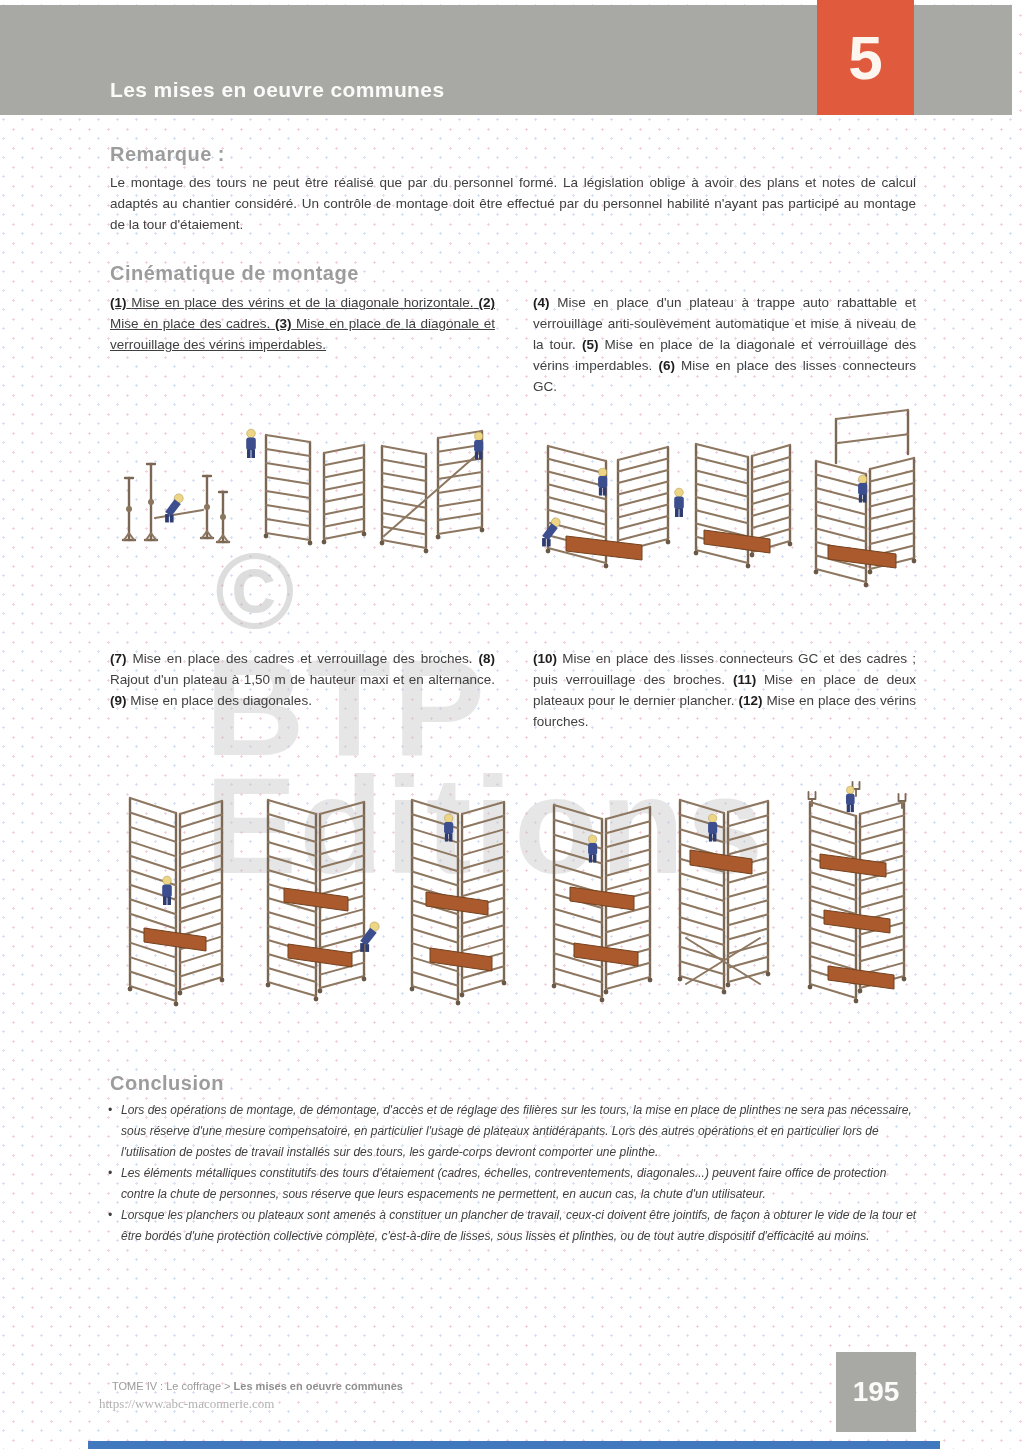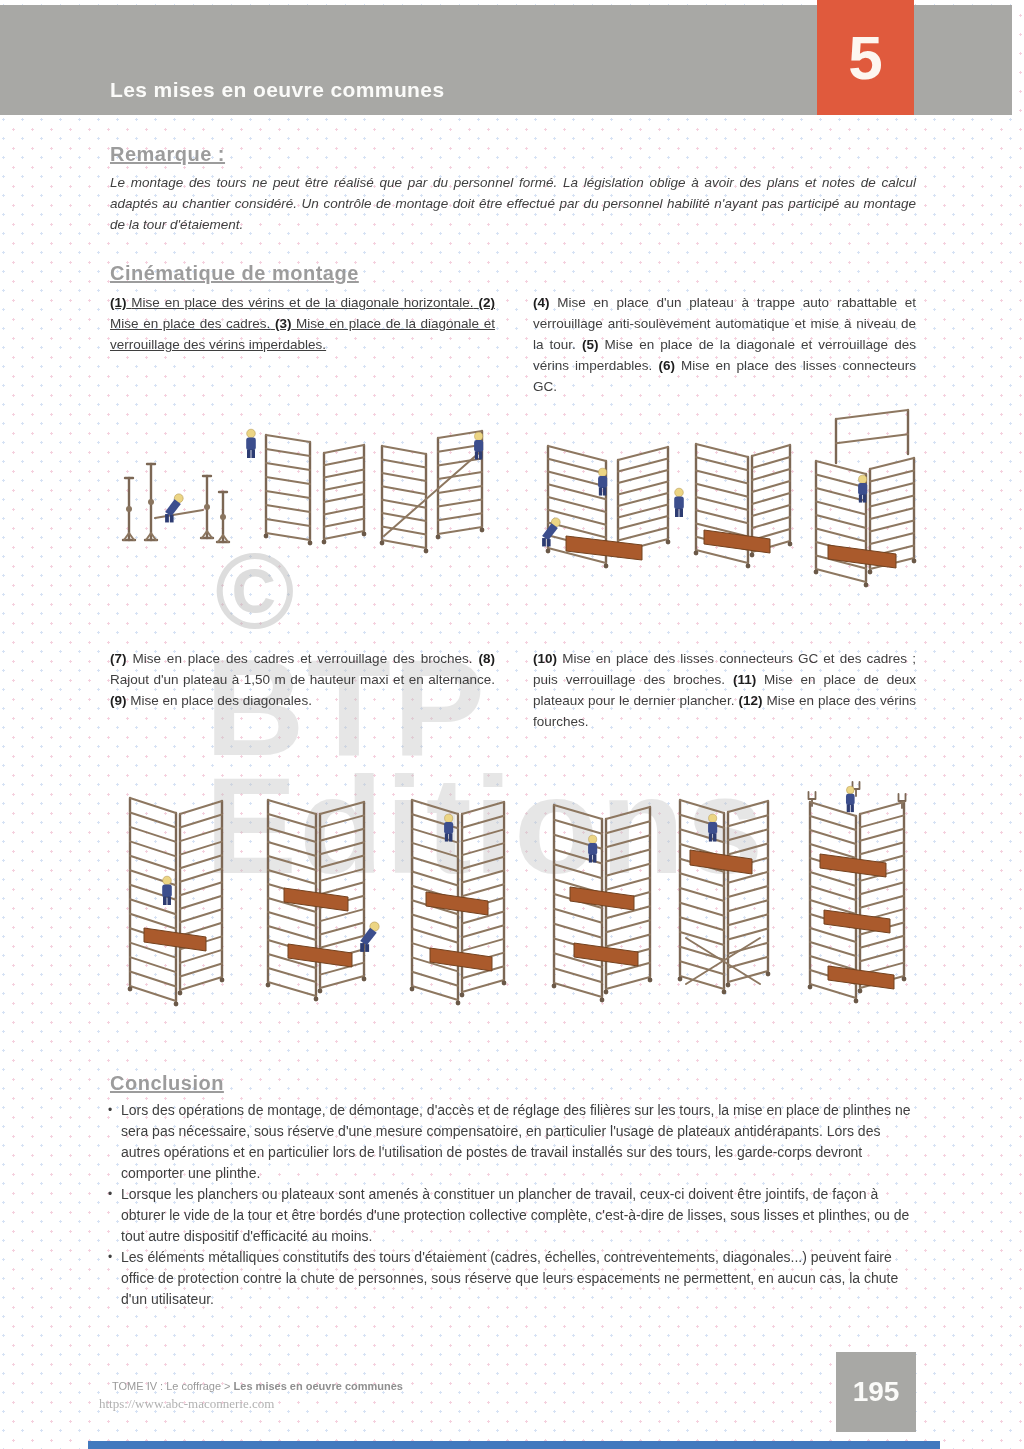--- a/index.html
+++ b/index.html
@@ -12,26 +12,26 @@
     background-size:19px 19px,19px 19px;
     background-position:4px 6px,13px 15px;
   }
   
   .headbar{position:absolute;left:0;top:5px;width:1012px;height:110px;background:#a8a8a5;z-index:3;}
   .headtitle{position:absolute;left:110px;bottom:13px;color:#fbfbf9;font-size:21px;font-weight:bold;letter-spacing:.4px;}
   .chapterbox{position:absolute;left:817px;top:0;width:97px;height:115px;background:#e05a3d;z-index:4;
     display:flex;align-items:center;justify-content:center;}
   .chapterbox span{color:#fdf6ef;font-size:62px;font-weight:bold;line-height:1;}
   
-  .shead{position:absolute;color:#9c9c9c;font-size:20px;font-weight:bold;letter-spacing:.5px;z-index:2;text-decoration:underline;}
+  .shead{position:absolute;color:#9c9c9c;font-size:20px;font-weight:bold;letter-spacing:.5px;z-index:2;}
   .para{position:absolute;color:#3f3f3f;font-size:13.5px;line-height:21px;text-align:justify;z-index:2;}
   .para b{color:#1e1e1e;}
   
   ul.bullets{position:absolute;left:108px;top:1100px;width:812px;margin:0;padding:0;list-style:none;z-index:2;}
-  ul.bullets li{position:relative;color:#3f3f3f;font-size:14px;line-height:21px;padding-left:13px;margin:0;}
+  ul.bullets li{position:relative;color:#3f3f3f;font-size:12px;line-height:21px;padding-left:13px;margin:0;font-style:italic;}
   ul.bullets li::before{content:"•";position:absolute;left:0;top:0;color:#3f3f3f;font-size:12px;}
   
   .wm-copy{position:absolute;left:215px;top:528px;font-size:108px;color:rgba(180,180,180,.45);z-index:1;font-weight:bold;}
   .wm-ed{position:absolute;left:205px;top:648px;z-index:1;color:rgba(195,195,195,.42);
     font-size:138px;font-weight:bold;line-height:118px;letter-spacing:2px;}
   
   .figures{position:absolute;inset:0;z-index:2;pointer-events:none;}
   .figpanel{position:absolute;}
   .figpanel svg{width:100%;height:100%;overflow:visible;display:block;}
   .post{stroke:#7c6754;stroke-width:2.4;stroke-linecap:round;fill:none;}
@@ -63,21 +63,21 @@
     <span>5</span>
   </div>
 
   <div class="wm-copy">©</div>
   <div class="wm-ed">
     <div>BTP</div>
     <div>Editions</div>
   </div>
 
   <div class="shead" style="left:110px;top:143px;">Remarque :</div>
-  <div class="para" style="left:110px;top:172px;width:806px;font-style:italic;">Le montage des tours ne peut être réalisé que par du personnel formé. La législation oblige à avoir des plans et notes de calcul adaptés au chantier considéré. Un contrôle de montage doit être effectué par du personnel habilité n'ayant pas participé au montage de la tour d'étaiement.</div>
+  <div class="para" style="left:110px;top:172px;width:806px;">Le montage des tours ne peut être réalisé que par du personnel formé. La législation oblige à avoir des plans et notes de calcul adaptés au chantier considéré. Un contrôle de montage doit être effectué par du personnel habilité n'ayant pas participé au montage de la tour d'étaiement.</div>
 
   <div class="shead" style="left:110px;top:262px;">Cinématique de montage</div>
   <div class="para" style="left:110px;top:292px;width:385px;text-decoration:underline;"><b>(1)</b> <span>Mise en place des vérins et de la diagonale horizontale.</span> <b>(2)</b> <span>Mise en place des cadres.</span> <b>(3)</b> <span>Mise en place de la diagonale et verrouillage des vérins imperdables.</span></div>
   <div class="para" style="left:533px;top:292px;width:383px;"><b>(4)</b> <span>Mise en place d'un plateau à trappe auto rabattable et verrouillage anti-soulèvement automatique et mise à niveau de la tour.</span> <b>(5)</b> <span>Mise en place de la diagonale et verrouillage des vérins imperdables.</span> <b>(6)</b> <span>Mise en place des lisses connecteurs GC.</span></div>
   <div class="para" style="left:110px;top:648px;width:385px;"><b>(7)</b> <span>Mise en place des cadres et verrouillage des broches.</span> <b>(8)</b> <span>Rajout d'un plateau à 1,50 m de hauteur maxi et en alternance.</span> <b>(9)</b> <span>Mise en place des diagonales.</span></div>
   <div class="para" style="left:533px;top:648px;width:383px;"><b>(10)</b> <span>Mise en place des lisses connecteurs GC et des cadres ; puis verrouillage des broches.</span> <b>(11)</b> <span>Mise en place de deux plateaux pour le dernier plancher.</span> <b>(12)</b> <span>Mise en place des vérins fourches.</span></div>
 
   <div class="figures" id="figures">
       <div class="figpanel" style="left: 115px; top: 450px; width: 120px; height: 105px;">
         <svg viewBox="0 0 120 105" xmlns="http://www.w3.org/2000/svg">
@@ -590,22 +590,22 @@
     <rect class="wleg" x="3" y="20.5" width="3.6" height="8.5"></rect>
     <rect class="wleg" x="7.4" y="20.5" width="3.6" height="8.5"></rect>
           </g>
         </svg>
       </div>
     </div>
 
   <div class="shead" style="left:110px;top:1072px;">Conclusion</div>
   <ul class="bullets">
       <li>Lors des opérations de montage, de démontage, d'accès et de réglage des filières sur les tours, la mise en place de plinthes ne sera pas nécessaire, sous réserve d'une mesure compensatoire, en particulier l'usage de plateaux antidérapants. Lors des autres opérations et en particulier lors de l'utilisation de postes de travail installés sur des tours, les garde-corps devront comporter une plinthe.</li>
+      <li>Les éléments métalliques constitutifs des tours d'étaiement (cadres, échelles, contreventements, diagonales...) peuvent faire office de protection contre la chute de personnes, sous réserve que leurs espacements ne permettent, en aucun cas, la chute d'un utilisateur.</li>
       <li>Lorsque les planchers ou plateaux sont amenés à constituer un plancher de travail, ceux-ci doivent être jointifs, de façon à obturer le vide de la tour et être bordés d'une protection collective complète, c'est-à-dire de lisses, sous lisses et plinthes, ou de tout autre dispositif d'efficacité au moins.</li>
-      <li>Les éléments métalliques constitutifs des tours d'étaiement (cadres, échelles, contreventements, diagonales...) peuvent faire office de protection contre la chute de personnes, sous réserve que leurs espacements ne permettent, en aucun cas, la chute d'un utilisateur.</li>
     </ul>
 
   <div class="foot1">
     <span>TOME IV : Le coffrage</span>
     <span>&gt;</span>
     <b>Les mises en oeuvre communes</b>
   </div>
   <div class="foot2">https://www.abc-maconnerie.com</div>
   <div class="pagebox">
     <span>195</span>

